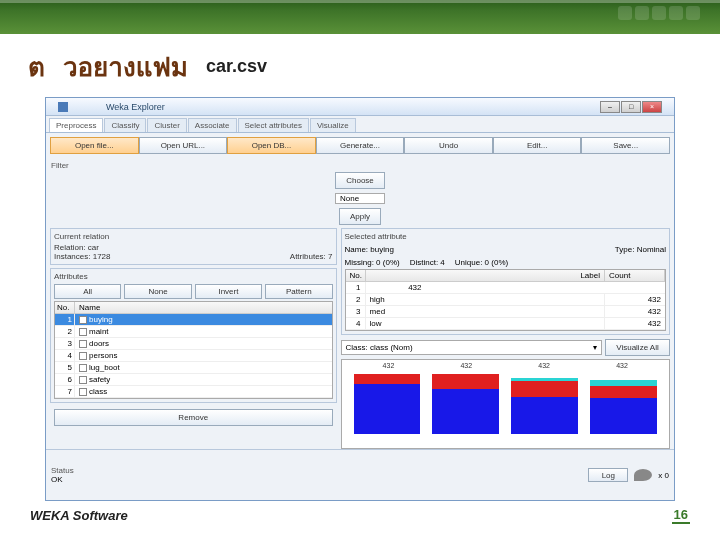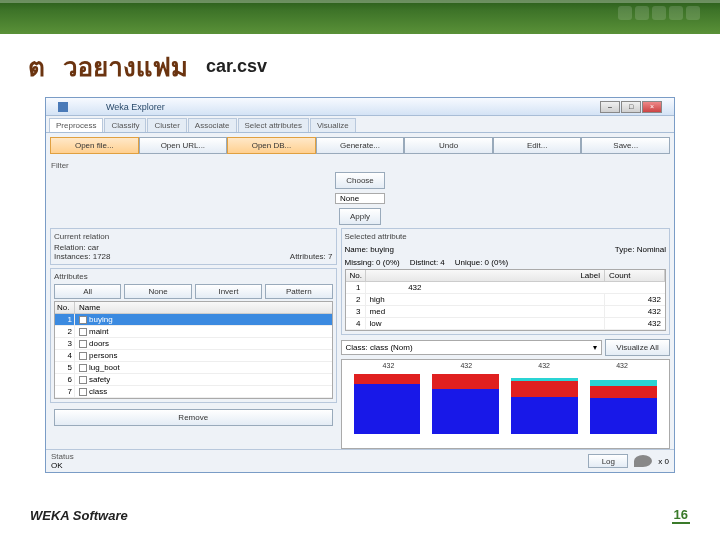--- a/index.html
+++ b/index.html
@@ -57,21 +57,21 @@
 .val-row .vc1 { width:20px; padding:1px 4px; text-align:right; border-right:1px solid #eee; }
 .val-row .vc2 { flex:1; padding:1px 4px; border-right:1px solid #eee; }
 .val-row .vc3 { width:60px; padding:1px 4px; text-align:right; }
 .class-row { display:flex; gap:3px; margin-top:4px; align-items:center; }
 .class-sel { flex:1; height:15px; border:1px solid #aaa; background:#fff; font-size:8px; padding:0 4px; display:flex; align-items:center; justify-content:space-between; }
 .viz-btn { width:65px; }
 .chart-area { background:#fff; border:1px solid #aaa; height:90px; margin-top:3px; padding:4px; position:relative; }
 .chart-labels { display:flex; font-size:7px; color:#333; position:absolute; top:2px; left:8px; right:8px; justify-content:space-around; }
 .bars { display:flex; height:70px; align-items:flex-end; gap:12px; padding:10px 8px 0 8px; }
 .bar { flex:1; height:100%; display:flex; flex-direction:column; justify-content:flex-end; }
-.status { display:flex; align-items:center; padding:2px 5px; gap:6px; border-top:1px solid #b8c8dc; }
+.status { display:flex; align-items:center; padding:16px 5px; gap:6px; border-top:1px solid #b8c8dc; }
 .status-lbl { font-size:8px; color:#555; }
 .status-ok { font-size:8px; flex:1; }
 .log-btn { width:40px; height:14px; }
 .bird { width:18px; height:12px; background:#888; border-radius:50% 50% 50% 0; }
 .x0 { font-size:8px; }
 .footer { position:absolute; bottom:16px; left:30px; right:30px; display:flex; justify-content:space-between; align-items:center; }
 .footer-left { font-style:italic; font-weight:bold; font-size:13px; color:#222; }
 .page-num { color:#3a7a2a; font-weight:bold; font-size:13px; border-bottom:2px solid #3a7a2a; padding:0 2px; }
 .apply-btn { width:42px; }
 </style>

